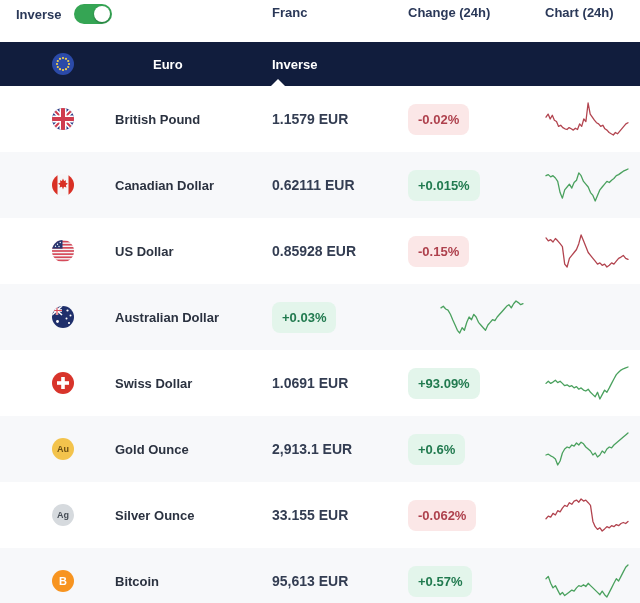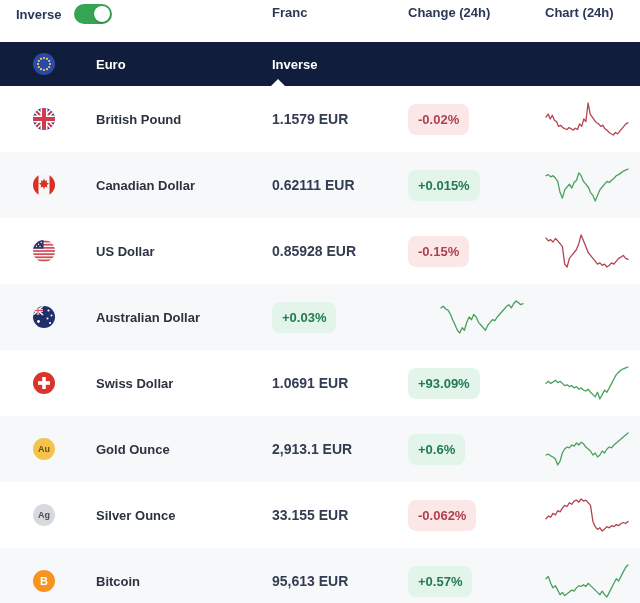--- a/index.html
+++ b/index.html
@@ -27,31 +27,31 @@
   .toggle-label{font-size:13px;font-weight:700;color:var(--head-text);}
   .switch{width:38px;height:20px;border-radius:10px;background:var(--toggle-green);
     position:relative;display:inline-block;cursor:pointer;flex:0 0 auto;}
   .switch .knob{position:absolute;top:2px;right:2px;width:16px;height:16px;border-radius:50%;
     background:#fff;box-shadow:0 1px 2px rgba(0,0,0,.3);}
   .col-h{font-size:13px;font-weight:700;color:var(--head-text);line-height:18px;}
   .col-h.chart{margin-left:32px;}
 
   
   .group-row{height:44px;background:var(--navy);color:#fff;position:relative;}
-  .group-name{display:flex;align-items:center;padding-left:33px;}
+  .group-name{display:flex;align-items:center;padding-left:33px;gap:38px;}
   .group-name .flag{margin-right:41px;}
   .group-label,.group-amount-label{font-size:13px;font-weight:700;color:#fff;}
   .notch{position:absolute;left:271px;bottom:0;width:0;height:0;
     border-left:7px solid transparent;border-right:7px solid transparent;border-bottom:7px solid #fff;}
 
   
   .row{height:66px;}
   .row.alt{background:var(--alt-row);}
   .c-name{display:flex;align-items:center;padding-left:33px;}
-  .flag{width:22px;height:22px;flex:0 0 auto;display:inline-block;}
+  .flag{width:22px;height:22px;flex:0 0 auto;display:inline-block;margin-left:19px;}
   .c-name .flag{margin-right:41px;}
   .row-label{font-size:13px;font-weight:700;color:var(--label-text);}
   .c-amount{font-size:14px;font-weight:700;color:var(--amount-text);}
   .badge{display:inline-block;padding:8px 10px;border-radius:8px;font-size:13px;font-weight:700;}
   .badge.pos{background:var(--pos-bg);color:var(--pos-text);}
   .badge.neg{background:var(--neg-bg);color:var(--neg-text);}
   .c-chart svg{margin-left:32px;display:block;}
 </style>
 </head>
 <body>

